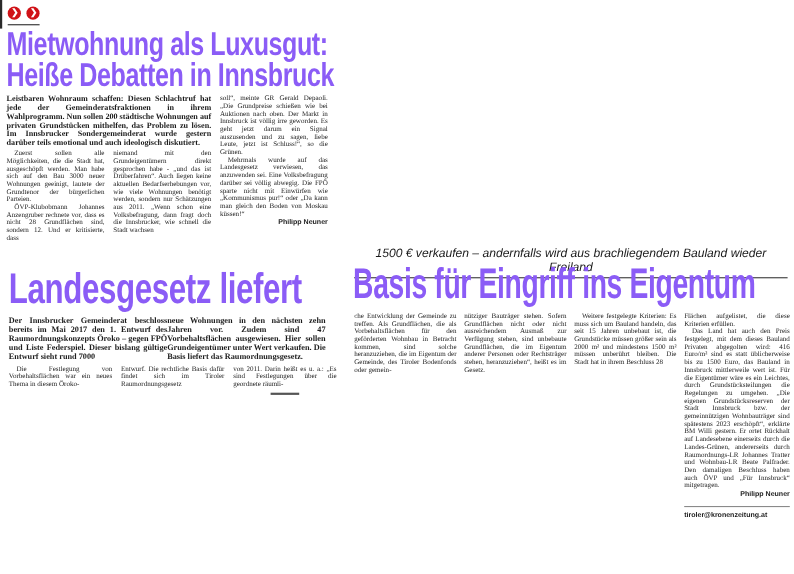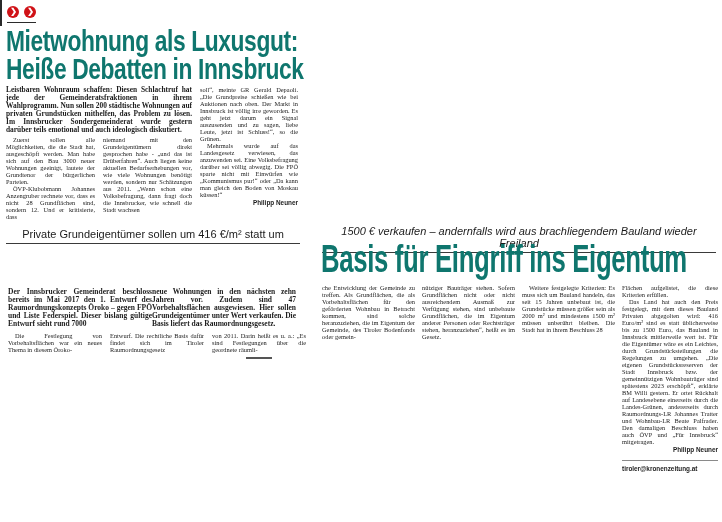--- a/index.html
+++ b/index.html
@@ -16,21 +16,21 @@
   .kicker{left:7px;top:6px;display:flex;align-items:center;gap:5px;
     padding-bottom:4px;border-bottom:1.6px solid #2b2b2b;
     font-family:"Liberation Sans", sans-serif;font-weight:700;font-size:13px;
     letter-spacing:-0.2px;color:#111;}
   .red-dot{display:inline-flex;align-items:center;justify-content:center;
     width:12px;height:12px;border-radius:50%;background:#d01217;color:#fff;
     font-size:8px;font-weight:700;line-height:1;}
   .red-dot span{transform:translateX(0.5px);}
 
   
-  .hl{color:#0f766e;font-family:"Liberation Sans", sans-serif;font-weight:700;}
+  .hl{color:#8b5cf6;font-family:"Liberation Sans", sans-serif;font-weight:700;}
   .hl .ln{display:block;white-space:nowrap;transform-origin:left top;}
   .headline1{left:6px;top:27px;}
   .headline1 .ln{font-size:30px;line-height:28px;transform:scaleX(0.76);letter-spacing:-0.5px;}
   .headline2{left:8px;top:243px;}
   .headline2 .ln{font-size:39px;line-height:40px;transform:scaleX(0.73);letter-spacing:-0.5px;}
   .headline3{left:321px;top:239px;}
   .headline3 .ln{font-size:39px;line-height:40px;transform:scaleX(0.66);letter-spacing:-0.5px;}
 
   
   .bodytext p{margin:0;text-align:justify;font-size:6.4px;line-height:7px;color:#1c1c1c;}
@@ -99,23 +99,25 @@
         </div>
       </div>
     </div>
     <div class="art1-c3">
       <p>soll“, meinte GR Gerald Depaoli. „Die Grundpreise schießen wie bei Auktionen nach oben. Der Markt in Innsbruck ist völlig irre geworden. Es geht jetzt darum ein Signal auszusenden und zu sagen, liebe Leute, jetzt ist Schluss!“, so die Grünen.</p>
       <p class="ind">Mehrmals wurde auf das Landesgesetz verwiesen, das anzuwenden sei. Eine Volksbefragung darüber sei völlig abwegig. Die FPÖ sparte nicht mit Einwürfen wie „Kommunismus pur!“ oder „Da kann man gleich den Boden von Moskau küssen!“</p>
       <p class="byline">Philipp Neuner</p>
     </div>
   </div>
 
-  <div class="abs deck deckL">Private Grundeigentümer sollen um 416 €/m² statt um</div>
   <div class="abs deck deckR">1500 € verkaufen – andernfalls wird aus brachliegendem Bauland wieder Freiland</div>
 
+  <div class="abs hl headline2">
+    <span class="ln">Landesgesetz liefert</span>
+  </div>
   <div class="abs art2-lead lead2">
     <p class="c">Der Innsbrucker Gemeinderat beschloss bereits im Mai 2017 den 1. Entwurf des Raumordnungskonzepts Öroko – gegen FPÖ und Liste Federspiel. Dieser bislang gültige Entwurf sieht rund 7000</p>
     <p class="c">neue Wohnungen in den nächsten zehn Jahren vor. Zudem sind 47 Vorbehaltsflächen ausgewiesen. Hier sollen Grundeigentümer unter Wert verkaufen. Die Basis liefert das Raumordnungsgesetz.</p>
   </div>
   <div class="abs art2-cols bodytext">
     <div class="c">
       <p class="ind">Die Festlegung von Vorbehaltsflächen war ein neues Thema in diesem Öroko-</p>
     </div>
     <div class="c">
       <p>Entwurf. Die rechtliche Basis dafür findet sich im Tiroler Raumordnungsgesetz</p>

